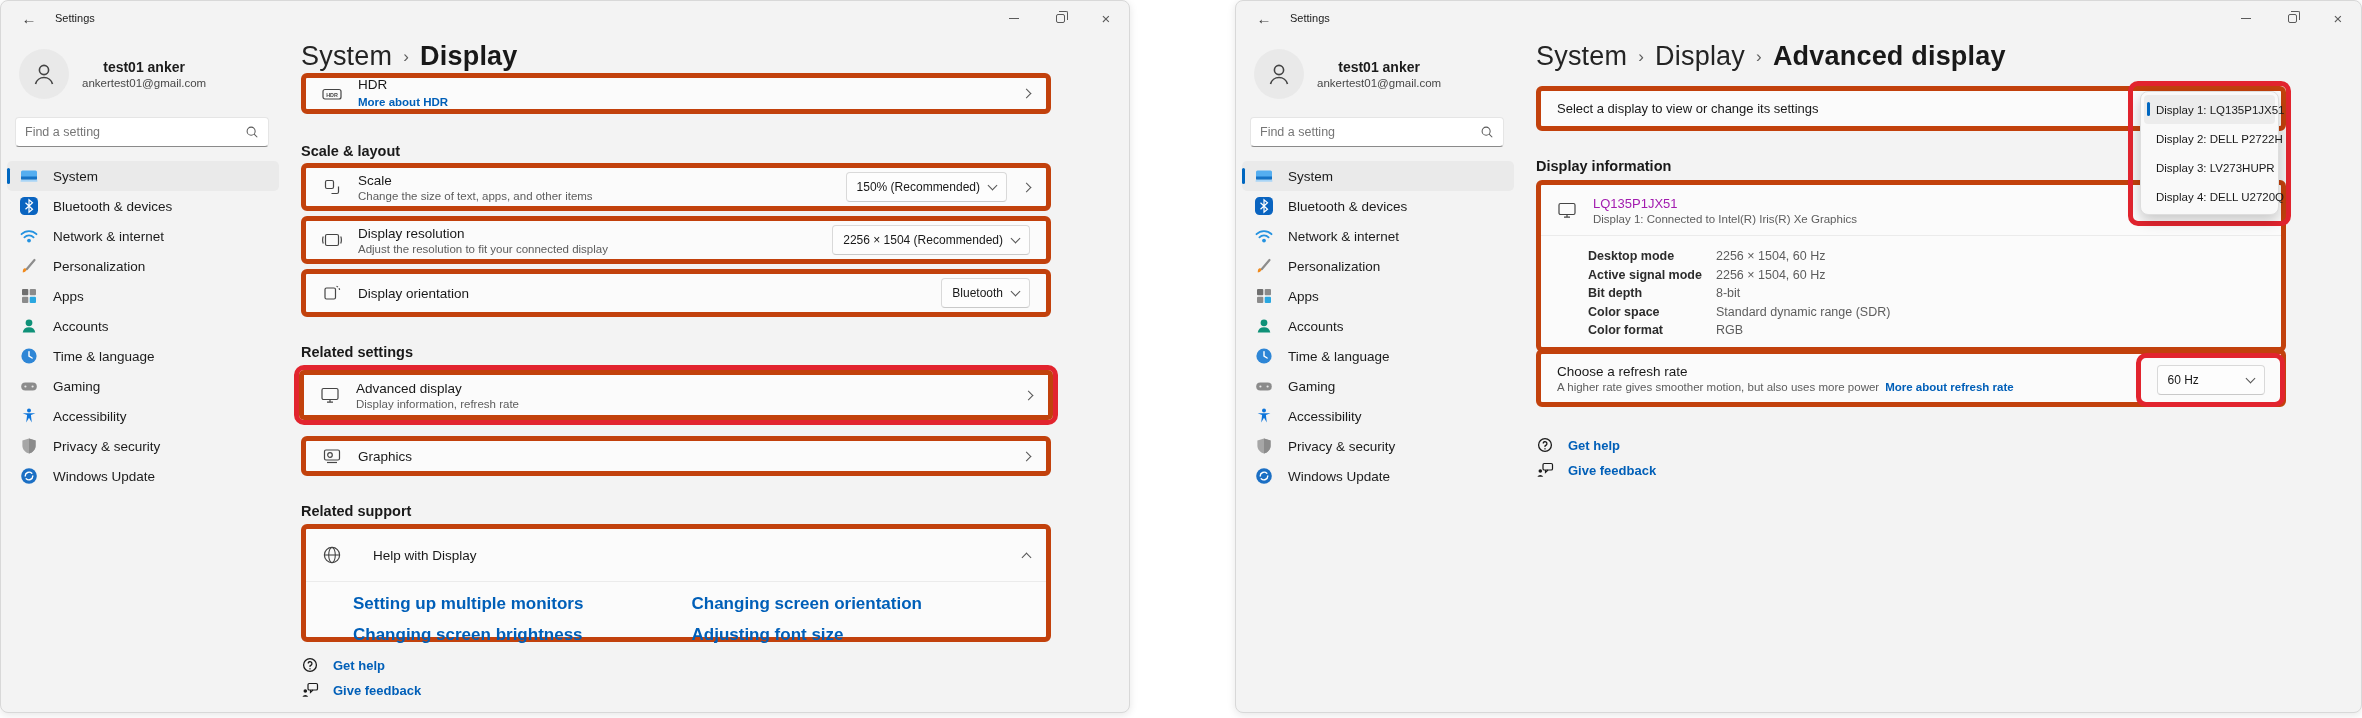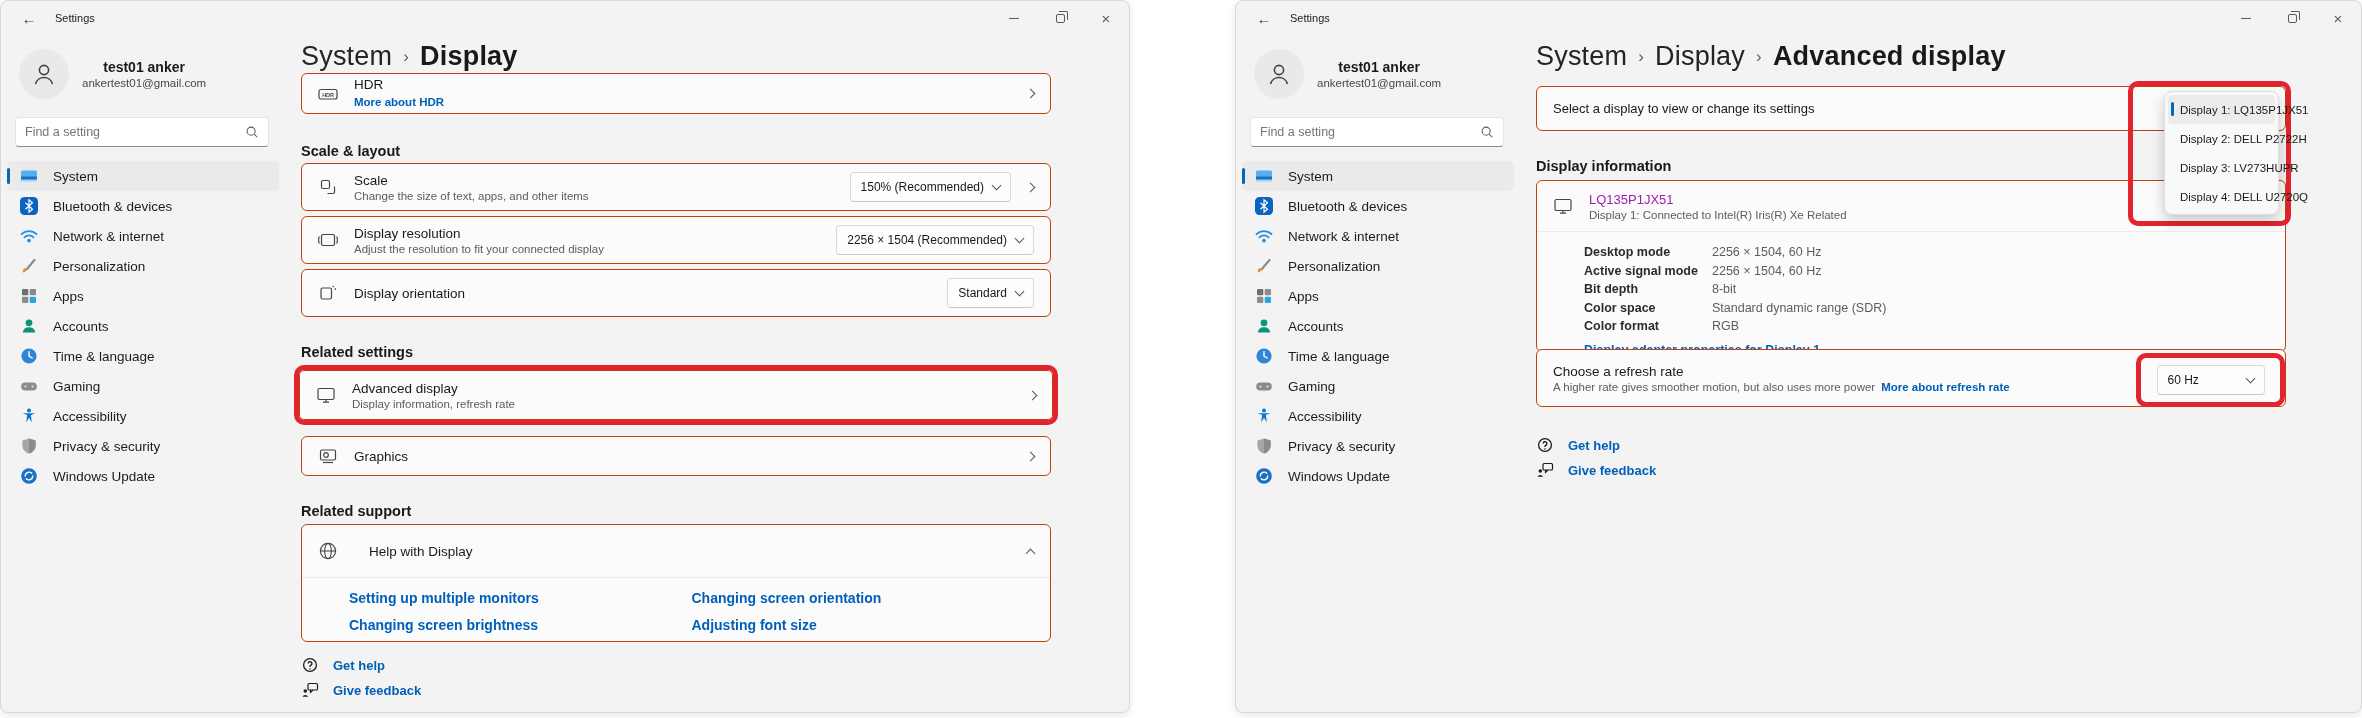--- a/index.html
+++ b/index.html
@@ -37,21 +37,21 @@
   .nav-label { font-size:13.5px; }
   .nav-icon { width:18px; height:18px; flex:none; display:flex; }
 
   
   .main { position:absolute; left:300px; top:40px; width:750px; height:660px; }
   .breadcrumb { font-size:27px; letter-spacing:.2px; white-space:nowrap; }
   .crumb { font-weight:400; color:#242424; }
   .crumb.current { font-weight:700; color:#191919; }
   .crumb-sep { font-size:17px; color:#5f5f5f; margin:0 11px; vertical-align:3px; }
 
-  .card { position:absolute; left:0; width:750px; background:#fbfbfb; border:1px solid #c2410c; border-radius:6px; display:flex; align-items:center; padding:0 16px; gap:16px; }
+  .card { position:absolute; left:0; width:750px; background:#fbfbfb; border:5px solid #c2410c; border-radius:6px; display:flex; align-items:center; padding:0 16px; gap:16px; }
   .card .grow { flex:1; }
   .row-title { font-size:13.5px; color:#191919; }
   .row-desc { font-size:11.5px; color:#5d5d5d; margin-top:2px; }
   .section-label { position:absolute; left:0; font-size:14.5px; font-weight:bold; color:#191919; }
   .link { color:#005fb8; font-weight:bold; text-decoration:none; cursor:pointer; }
   .row-icon { width:20px; height:20px; flex:none; display:flex; }
 
   .chev { width:7px; height:7px; border-right:1.4px solid #555; border-bottom:1.4px solid #555; display:inline-block; flex:none; }
   .chev.right { transform:rotate(-45deg); }
   .chev.down  { transform:rotate(45deg); margin-top:-4px; }
@@ -69,31 +69,31 @@
   .ori-card { top:228px; height:48px; }
   .lbl-related-settings { top:303px; }
   .adv-wrap { top:324px; left:-7px; width:764px; height:60px; }
   .adv-wrap .card { position:static; width:100%; height:100%; border-radius:5px; }
   .graphics-card { top:395px; height:40px; }
   .lbl-related-support { top:462px; }
   .help-card { top:483px; height:118px; display:block; padding:0; }
   .help-header { height:52px; display:flex; align-items:center; gap:31px; padding:0 16px; }
   .help-divider { height:1px; background:#ebebeb; }
   .help-links { display:grid; grid-template-columns:1fr 1fr; row-gap:11px; padding:12px 16px 12px 47px; }
-  .help-links .link { font-size:14px; }
+  .help-links .link { font-size:17px; }
   .footer-row { position:absolute; left:0; display:flex; align-items:center; gap:14px; }
   .footer-row .link { font-size:13px; }
   .fr-gethelp { top:615px; } .fr-feedback { top:640px; }
   .fr-gethelp2 { top:395px; } .fr-feedback2 { top:420px; }
   .footer-icon { width:18px; height:18px; display:flex; }
 
   
   .select-card { top:45px; height:45px; }
   .select-card .row-title { font-size:13px; }
-  .popup-box { top:40px; right:-5px; width:163px; height:145px; z-index:6;padding-left:24px; }
+  .popup-box { top:40px; right:-5px; width:163px; height:145px; z-index:6; }
   .popup-card { margin:5px 7px; background:#f9f9f9; border:1px solid #dedede; border-radius:8px; box-shadow:0 6px 14px rgba(0,0,0,.20); padding:3px; }
   .popup-item { height:29px; display:flex; align-items:center; padding-left:12px; font-size:11.5px; border-radius:4px; position:relative; color:#191919; white-space:nowrap; }
   .popup-item.selected { background:#ececec; }
   .popup-item.selected::before { content:''; position:absolute; left:3px; top:7px; width:3px; height:14px; border-radius:3px; background:#0067c0; }
 
   .lbl-display-info { top:117px; }
   .info-card { top:139px; height:172px; display:block; padding:0; }
   .info-header { height:50px; display:flex; align-items:center; gap:16px; padding:0 16px; }
   .info-name { font-size:13px; color:#a21caf; }
   .info-sub { font-size:11.5px; color:#5d5d5d; margin-top:2px; }
@@ -320,21 +320,21 @@
       <span class="row-icon">
           <svg width="20" height="20" viewBox="0 0 20 20">
             <rect x="3" y="5" width="10.5" height="11" rx="1.5" fill="none" stroke="#454545" stroke-width="1.2"></rect>
             <path d="M14.5 3.2a5 5 0 0 1 3.2 4.2" fill="none" stroke="#454545" stroke-width="1.2" stroke-dasharray="1.7 1.5"></path>
           </svg>
         </span>
       <div class="grow">
         <div class="row-title">Display orientation</div>
       </div>
       <div class="dropdown">
-        <span>Standard</span>
+        <span>Bluetooth</span>
         <span class="chev down"></span>
       </div>
     </div>
 
     <div class="section-label lbl-related-settings">Related settings</div>
 
     <div class="red-box adv-wrap">
       <div class="card">
         <span class="row-icon">
             <svg width="20" height="20" viewBox="0 0 20 20">
@@ -580,21 +580,21 @@
     <div class="card info-card">
       <div class="info-header">
         <span class="row-icon">
             <svg width="20" height="20" viewBox="0 0 20 20">
               <rect x="2" y="3.5" width="16" height="11" rx="1.5" fill="none" stroke="#454545" stroke-width="1.2"></rect>
               <path d="M7 17.2h6M10 14.5v2.7" fill="none" stroke="#454545" stroke-width="1.2"></path>
             </svg>
           </span>
         <div class="grow">
           <div class="info-name">LQ135P1JX51</div>
-          <div class="info-sub">Display 1: Connected to Intel(R) Iris(R) Xe Related</div>
+          <div class="info-sub">Display 1: Connected to Intel(R) Iris(R) Xe Graphics</div>
         </div>
       </div>
       <div class="info-divider"></div>
       <div class="detail-rows">
         <div class="detail-row">
           <span class="detail-label">Desktop mode</span>
           <span class="detail-value">2256 × 1504, 60 Hz</span>
         </div>
         <div class="detail-row">
           <span class="detail-label">Active signal mode</span>

